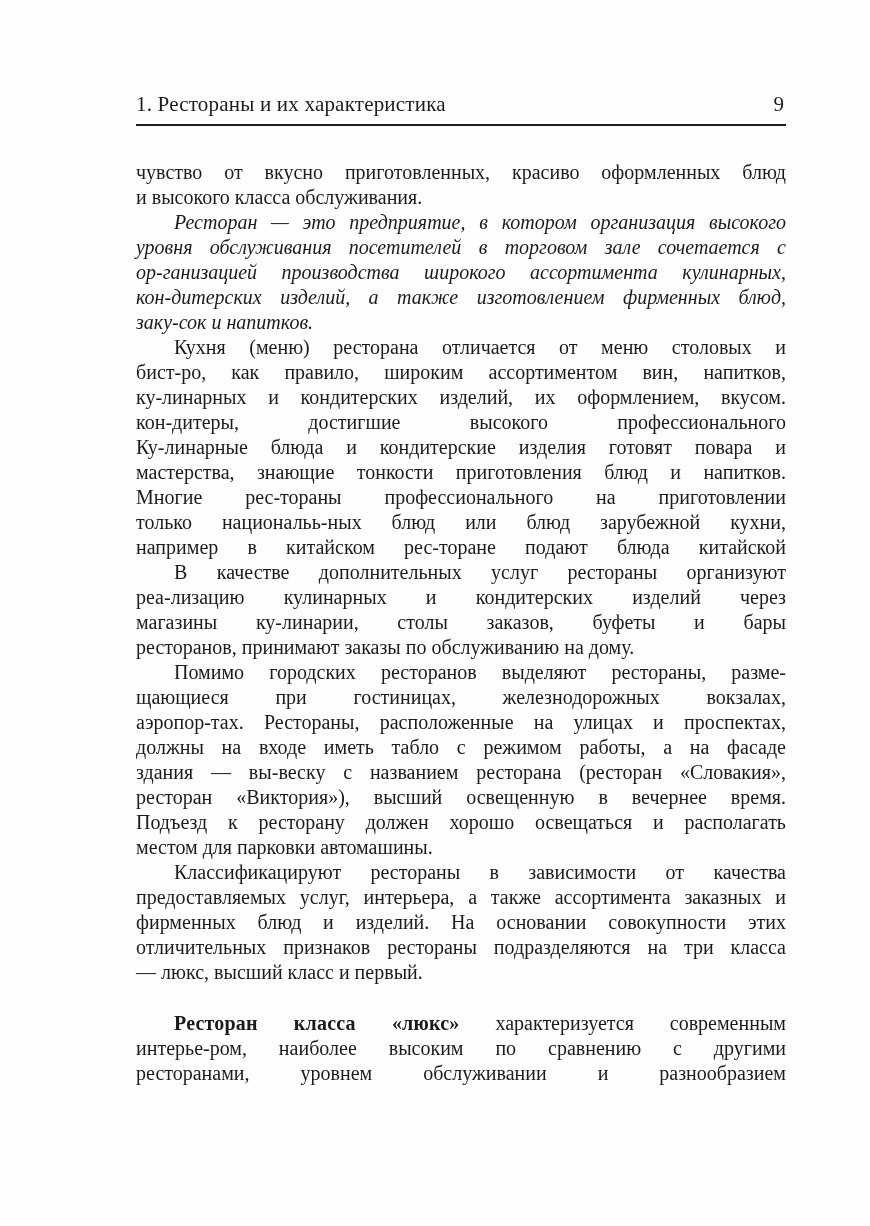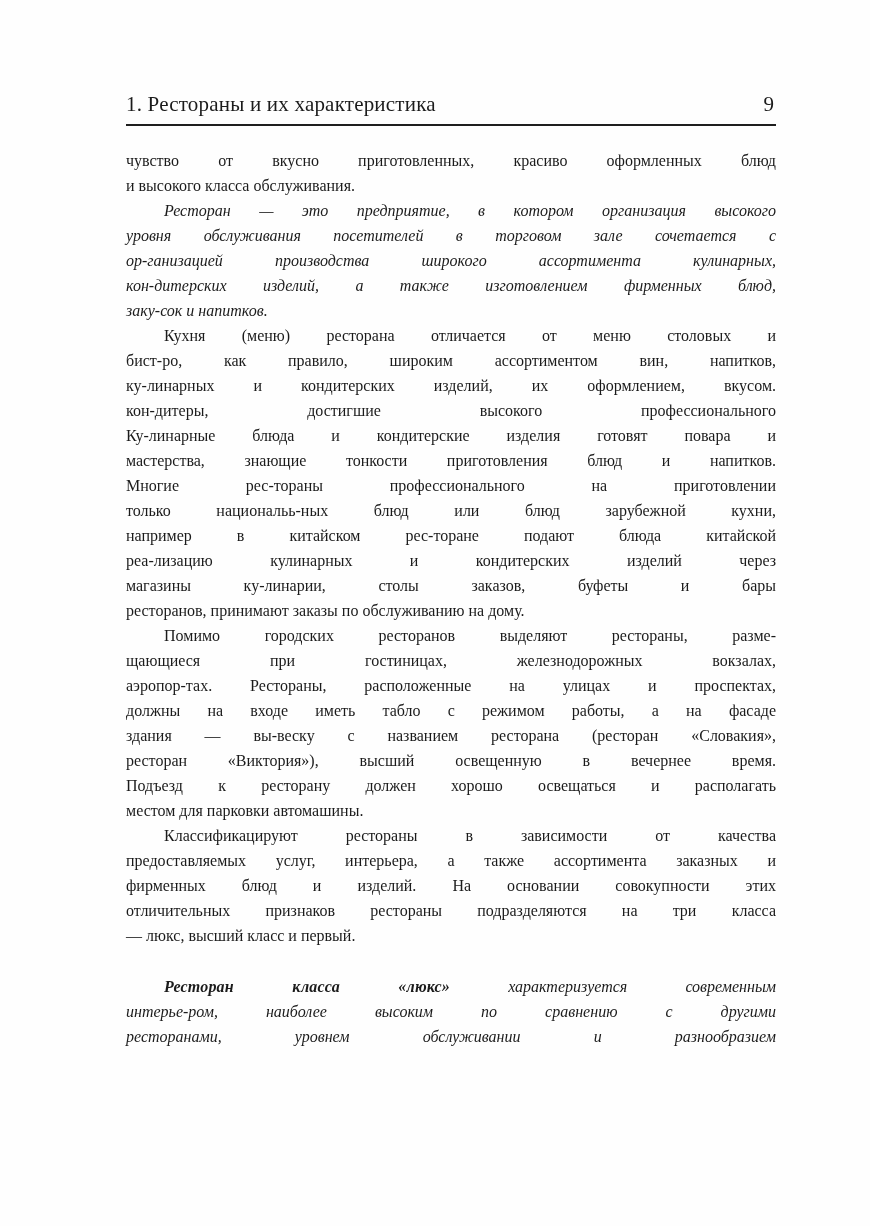--- a/index.html
+++ b/index.html
@@ -11,45 +11,45 @@
     position: relative;
     width: 870px;
     height: 1226px;
     background: #fefefe;
     color: #1b1b1b;
     font-family: "Liberation Serif", "DejaVu Serif", serif;
     overflow: hidden;
   }
   .content {
     position: absolute;
-    left: 126px;
+    left: 136px;
     top: 92px;
     width: 650px;
   }
   .header-row {
     display: flex;
     justify-content: space-between;
     align-items: baseline;
     font-size: 21px;
     padding-bottom: 7px;
     border-bottom: 2px solid #1e1e1e;
   }
   .header-title {
     letter-spacing: 0.2px;
   }
   .page-number {
     padding-right: 2px;
   }
   .body-text {
-    margin-top: 22px;
-    font-size: 16px;
+    margin-top: 34px;
+    font-size: 20px;
     line-height: 25px;
   }
   .paragraph { margin: 0; }
-  .paragraph.space-before { margin-top: 26px; font-style: italic; }
+  .paragraph.space-before { margin-top: 26px; }
   .paragraph.italic { font-style: italic; }
   .line {
     text-align: justify;
     text-align-last: justify;
     white-space: normal;
   }
   .line-last {
     text-align-last: left;
   }
   .line-indent {
@@ -83,20 +83,21 @@
           <div class="line">бист-ро, как правило, широким ассортиментом вин, напитков,</div>
           <div class="line">ку-линарных и кондитерских изделий, их оформлением, вкусом.</div>
           <div class="line">кон-дитеры, достигшие высокого профессионального</div>
           <div class="line">Ку-линарные блюда и кондитерские изделия готовят повара и</div>
           <div class="line">мастерства, знающие тонкости приготовления блюд и напитков.</div>
           <div class="line">Многие рес-тораны профессионального на приготовлении</div>
           <div class="line">только национальь-ных блюд или блюд зарубежной кухни,</div>
           <div class="line">например в китайском рес-торане подают блюда китайской</div>
         </div>
         <div class="paragraph">
+          <div class="line line-indent">В качестве дополнительных услуг рестораны организуют</div>
           <div class="line">реа-лизацию кулинарных и кондитерских изделий через</div>
           <div class="line">магазины ку-линарии, столы заказов, буфеты и бары</div>
           <div class="line line-last">ресторанов, принимают заказы по обслуживанию на дому.</div>
         </div>
         <div class="paragraph">
           <div class="line line-indent">Помимо городских ресторанов выделяют рестораны, разме-</div>
           <div class="line">щающиеся при гостиницах, железнодорожных вокзалах,</div>
           <div class="line">аэропор-тах. Рестораны, расположенные на улицах и проспектах,</div>
           <div class="line">должны на входе иметь табло с режимом работы, а на фасаде</div>
           <div class="line">здания — вы-веску с названием ресторана (ресторан «Словакия»,</div>

